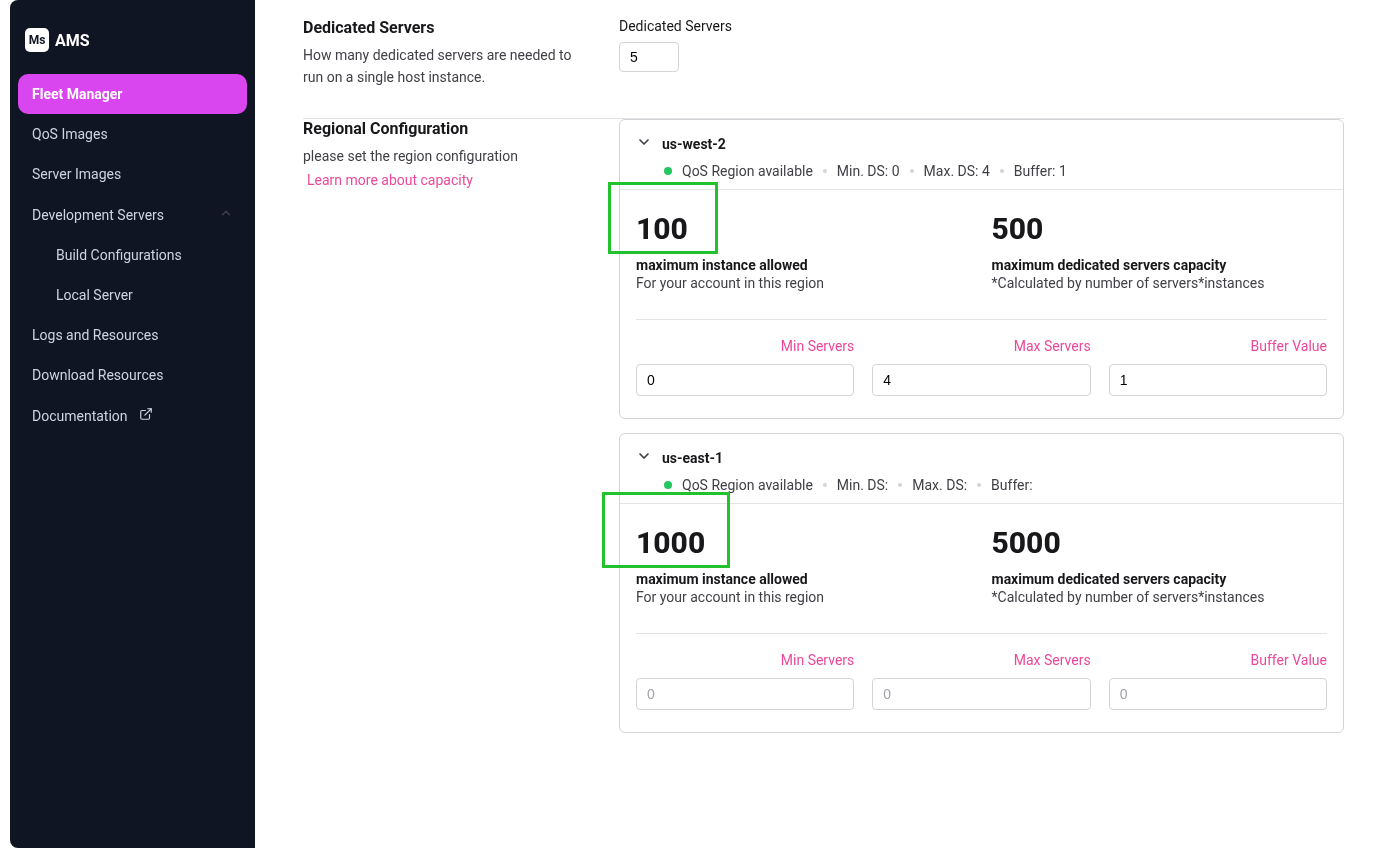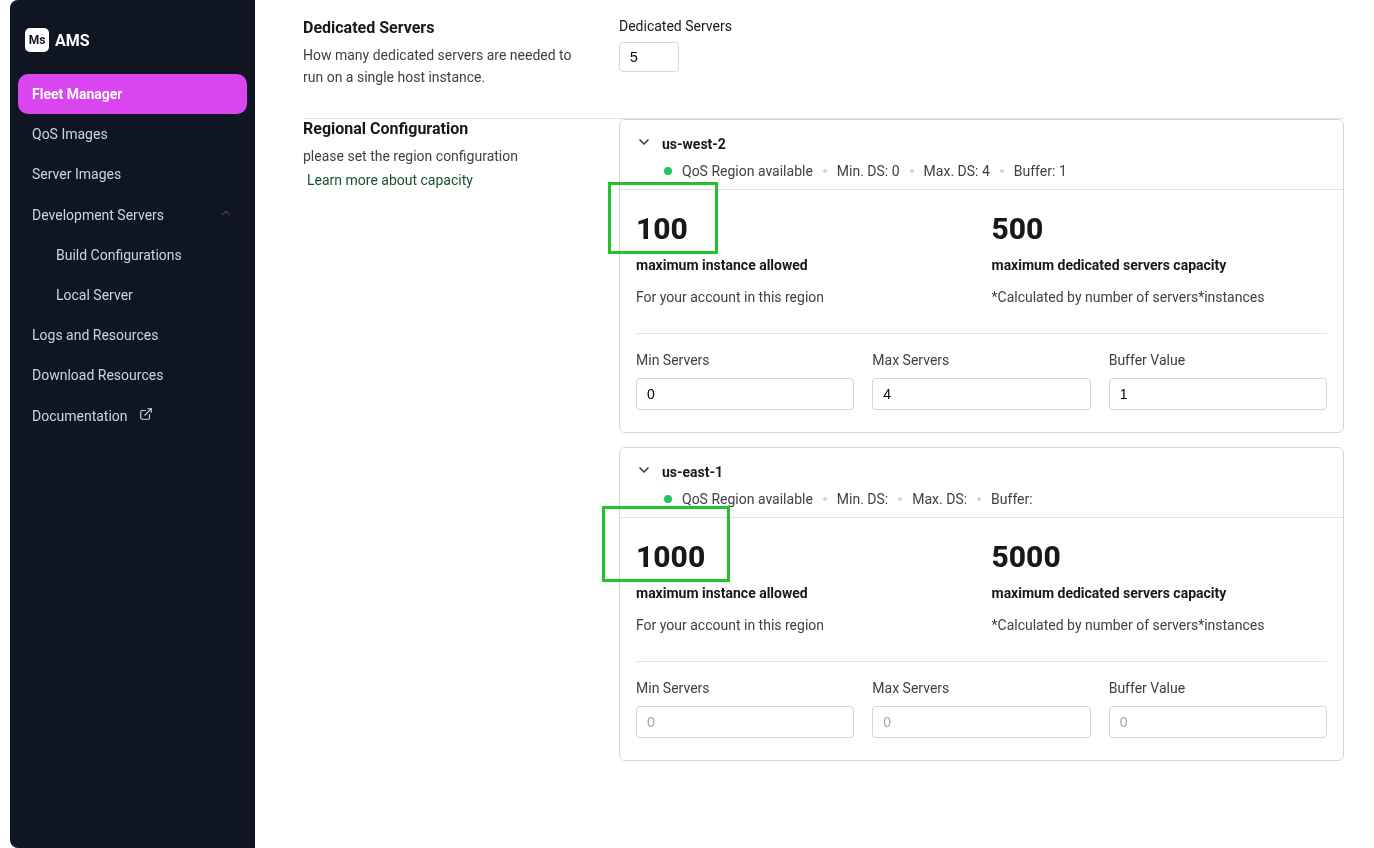--- a/index.html
+++ b/index.html
@@ -96,21 +96,21 @@
     font-size: 16px;
     font-weight: 700;
     color: #18181b;
     margin-bottom: 8px;
   }
   .section-desc {
     color: #3f3f46;
     line-height: 1.55;
   }
   .learn-link {
-    color: #14532d;
+    color: #ec4899;
     text-decoration: none;
     display: inline-block;
     margin-top: 4px;
     padding-left: 4px;
   }
 
   .section-right { flex: 1; }
 
   .field-label {
     font-size: 14px;
@@ -194,41 +194,42 @@
   }
   .stat-title {
     font-weight: 700;
     font-size: 14px;
     margin-top: 12px;
     color: #18181b;
   }
   .stat-sub {
     color: #3f3f46;
     font-size: 14px;
-    margin-top: 16px;
+    margin-top: 2px;
   }
   .annot-box {
     position: absolute;
     border: 3px solid #22c22e;
     pointer-events: none;
   }
   .region-body hr.inner-div {
     border: none;
     border-top: 1px solid #e4e4e7;
     margin: 28px 0 18px 0;
   }
   .inputs-row {
     display: flex;
     gap: 18px;
   }
   .input-col { flex: 1; display: flex; flex-direction: column; }
   .input-col label {
     font-size: 14px;
-    color: #404040;
+    color: #ec4899;
     margin-bottom: 10px;
+    text-align: right;
   }
   .input-col input {
     height: 32px;
     border: 1px solid #d4d4d8;
     border-radius: 4px;
     padding: 4px 10px;
     font-size: 14px;
   }
   .input-col input::placeholder { color: #a1a1aa; }
 </style>

